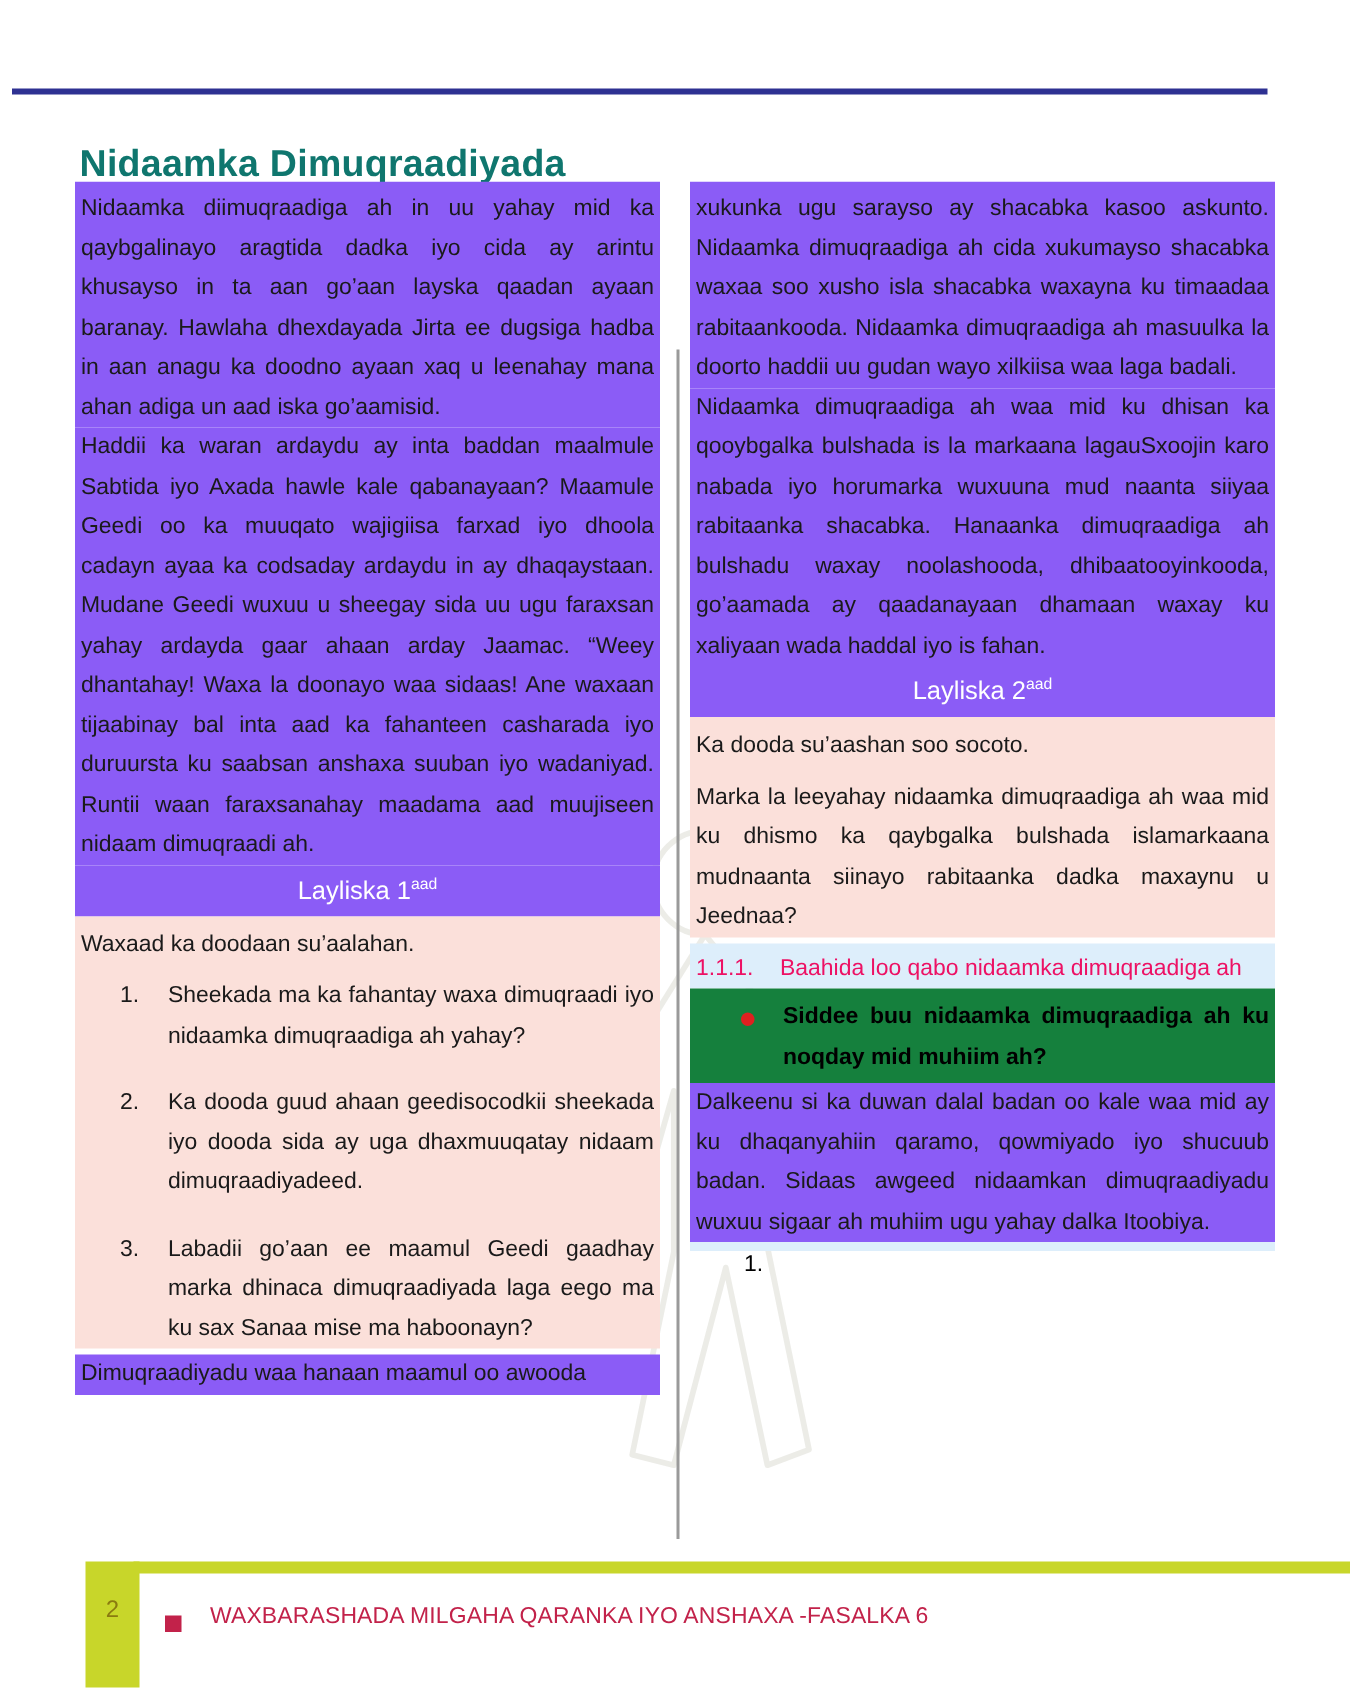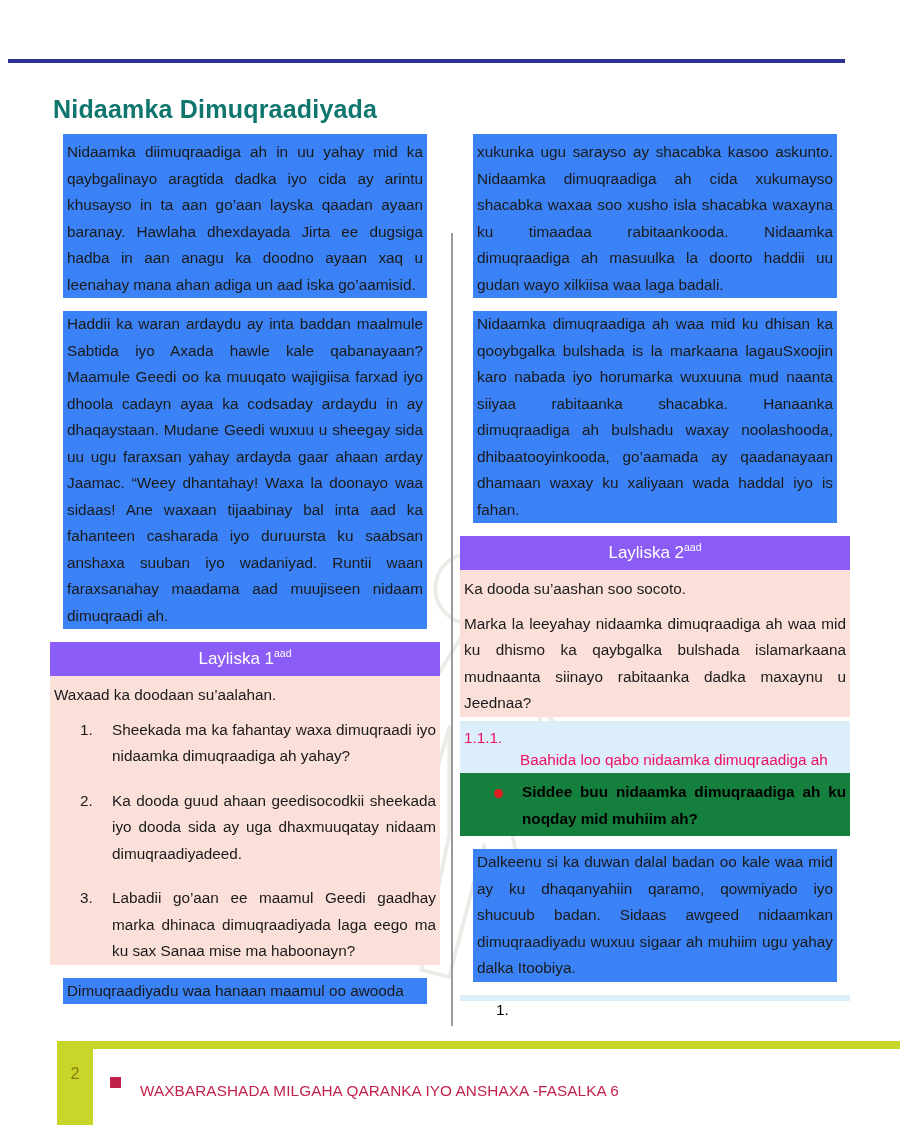--- a/index.html
+++ b/index.html
@@ -80,27 +80,27 @@
     left: 401px;
     top: 112px;
     width: 2px;
     height: 793px;
     background: #9a9a9a;
     z-index: 4;
   }
 
   
   .tx {
-    background: #3b82f6;
+    background: #8b5cf6;
     color: #1a1a1a;
     font-size: 15.3px;
     line-height: 26.5px;
     text-align: justify;
     padding: 0 4px;
-    margin: 13px;
+    margin: 0;
     hyphens: none;
   }
   .tx.first { padding-top: 5px; }
   .tx p { margin: 0; }
 
   
   .exercise-head {
     background: #8b5cf6;
     color: #ffffff;
     text-align: center;
@@ -152,21 +152,20 @@
     display: flex;
     justify-content: flex-end;
   }
   .sec-head .sec-num {
     width: 56px;
     flex: 0 0 56px;
   }
   .sec-head .sec-txt {
     flex: 1 1 auto;
     text-align: justify;
-    margin-top: 22px;
   }
 
   ul.bullets {
     list-style: none;
     margin: 0;
     padding: 6px 4px 4px 4px;
     background: #15803d;
     font-size: 15.3px;
     line-height: 26.5px;
     font-weight: bold;
@@ -235,21 +234,21 @@
     position: absolute;
     left: 110px;
     top: 44px;
     width: 11px;
     height: 11px;
     background: #c2224a;
   }
   .footer-text {
     position: absolute;
     left: 140px;
-    top: 49px;
+    top: 36px;
     font-size: 15.3px;
     color: #c2224a;
     letter-spacing: 0.1px;
     white-space: nowrap;
   }
 </style>
 </head>
 <body>
 
 <div class="page">

